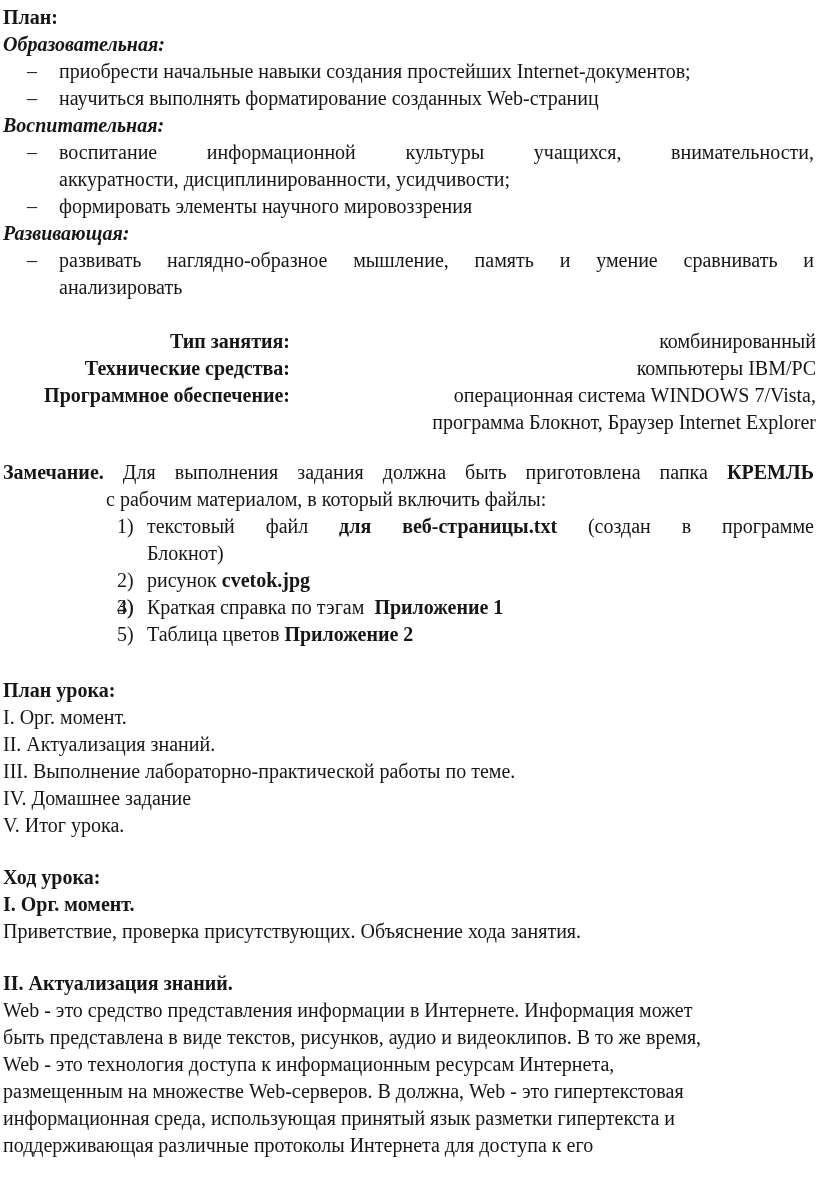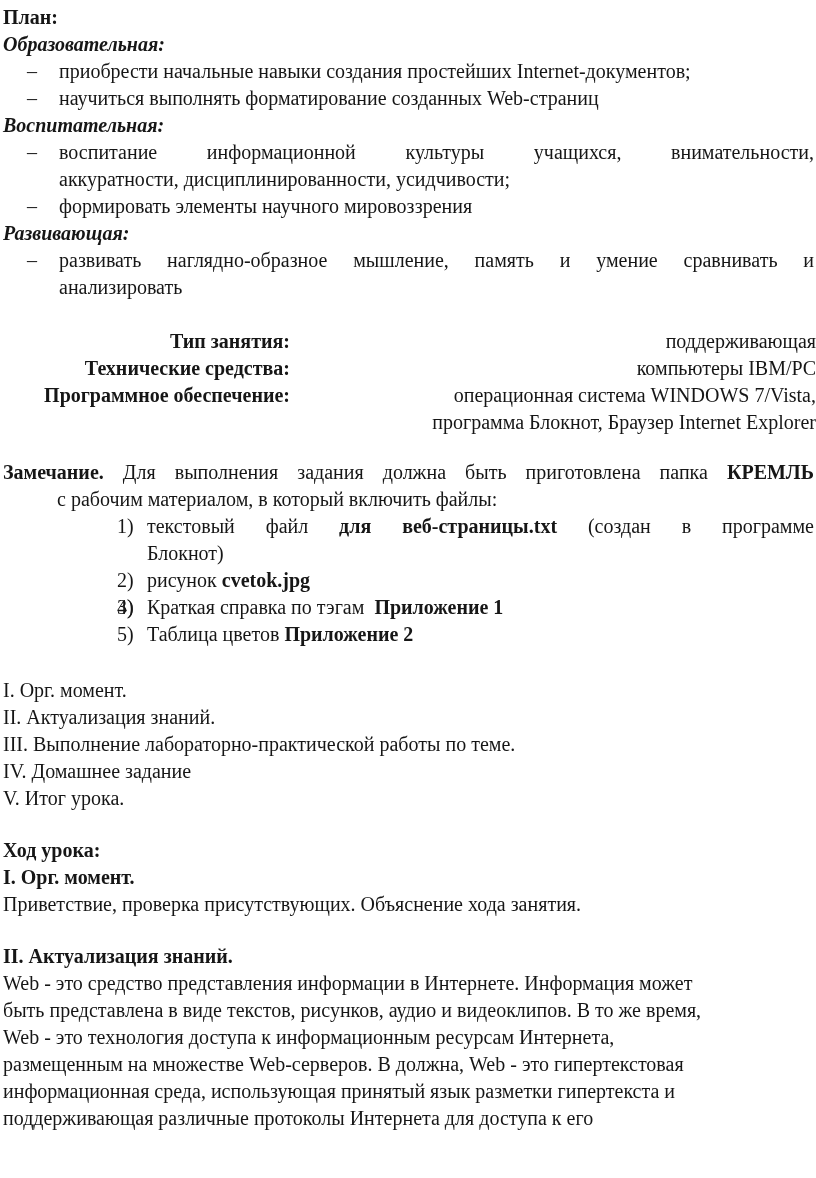--- a/index.html
+++ b/index.html
@@ -23,21 +23,21 @@
   .bullet { position: relative; padding-left: 56px; }
   .bullet .dash {
     position: absolute; left: 24px; top: 0;
     line-height: 27px; font-weight: normal; font-style: normal;
   }
 
   .kv { display: flex; }
   .klabel { width: 287px; font-weight: bold; flex: 0 0 auto; }
   .kvalue { flex: 1 1 auto; }
 
-  .note-line2 { margin-left: 54px; }
+  .note-line2 { margin-left: 103px; }
   .nitem { position: relative; padding-left: 144px; }
   .nitem .num { position: absolute; left: 114px; top: 0; line-height: 27px; }
 
   #info   { margin-top: 27px; text-align: right; }
   #note   { margin-top: 23px; }
   #plan   { margin-top: 29px; }
   #course { margin-top: 25px; }
   .gap-before { margin-top: 25px; }
 </style>
 </head>
@@ -73,21 +73,21 @@
     <div class="bullet">
       <span class="dash">–</span>
       <div class="line j">развивать наглядно-образное мышление, память и умение сравнивать и</div>
       <div class="line">анализировать</div>
     </div>
   </section>
 
   <section id="info">
     <div class="kv line">
       <div class="klabel">Тип занятия:</div>
-      <div class="kvalue">поддерживающая</div>
+      <div class="kvalue">комбинированный</div>
     </div>
     <div class="kv line">
       <div class="klabel">Технические средства:</div>
       <div class="kvalue">компьютеры IBM/PC</div>
     </div>
     <div class="kv">
       <div class="klabel line">Программное обеспечение:</div>
       <div class="kvalue">
         <div class="line">операционная система WINDOWS 7/Vista,</div>
         <div class="line">программа Блокнот, Браузер Internet Explorer</div>
@@ -125,20 +125,21 @@
     </div>
     <div class="nitem">
       <span class="num">5)</span>
       <div class="line">
         <span>Таблица цветов </span><span class="b">Приложение 2</span>
       </div>
     </div>
   </section>
 
   <section id="plan">
+    <div class="line b">План урока:</div>
     <div class="line">I. Орг. момент.</div>
     <div class="line">II. Актуализация знаний.</div>
     <div class="line">III. Выполнение лабораторно-практической работы по теме.</div>
     <div class="line">IV. Домашнее задание</div>
     <div class="line">V. Итог урока.</div>
   </section>
 
   <section id="course">
     <div class="line b">Ход урока:</div>
     <div class="line b">I. Орг. момент.</div>

